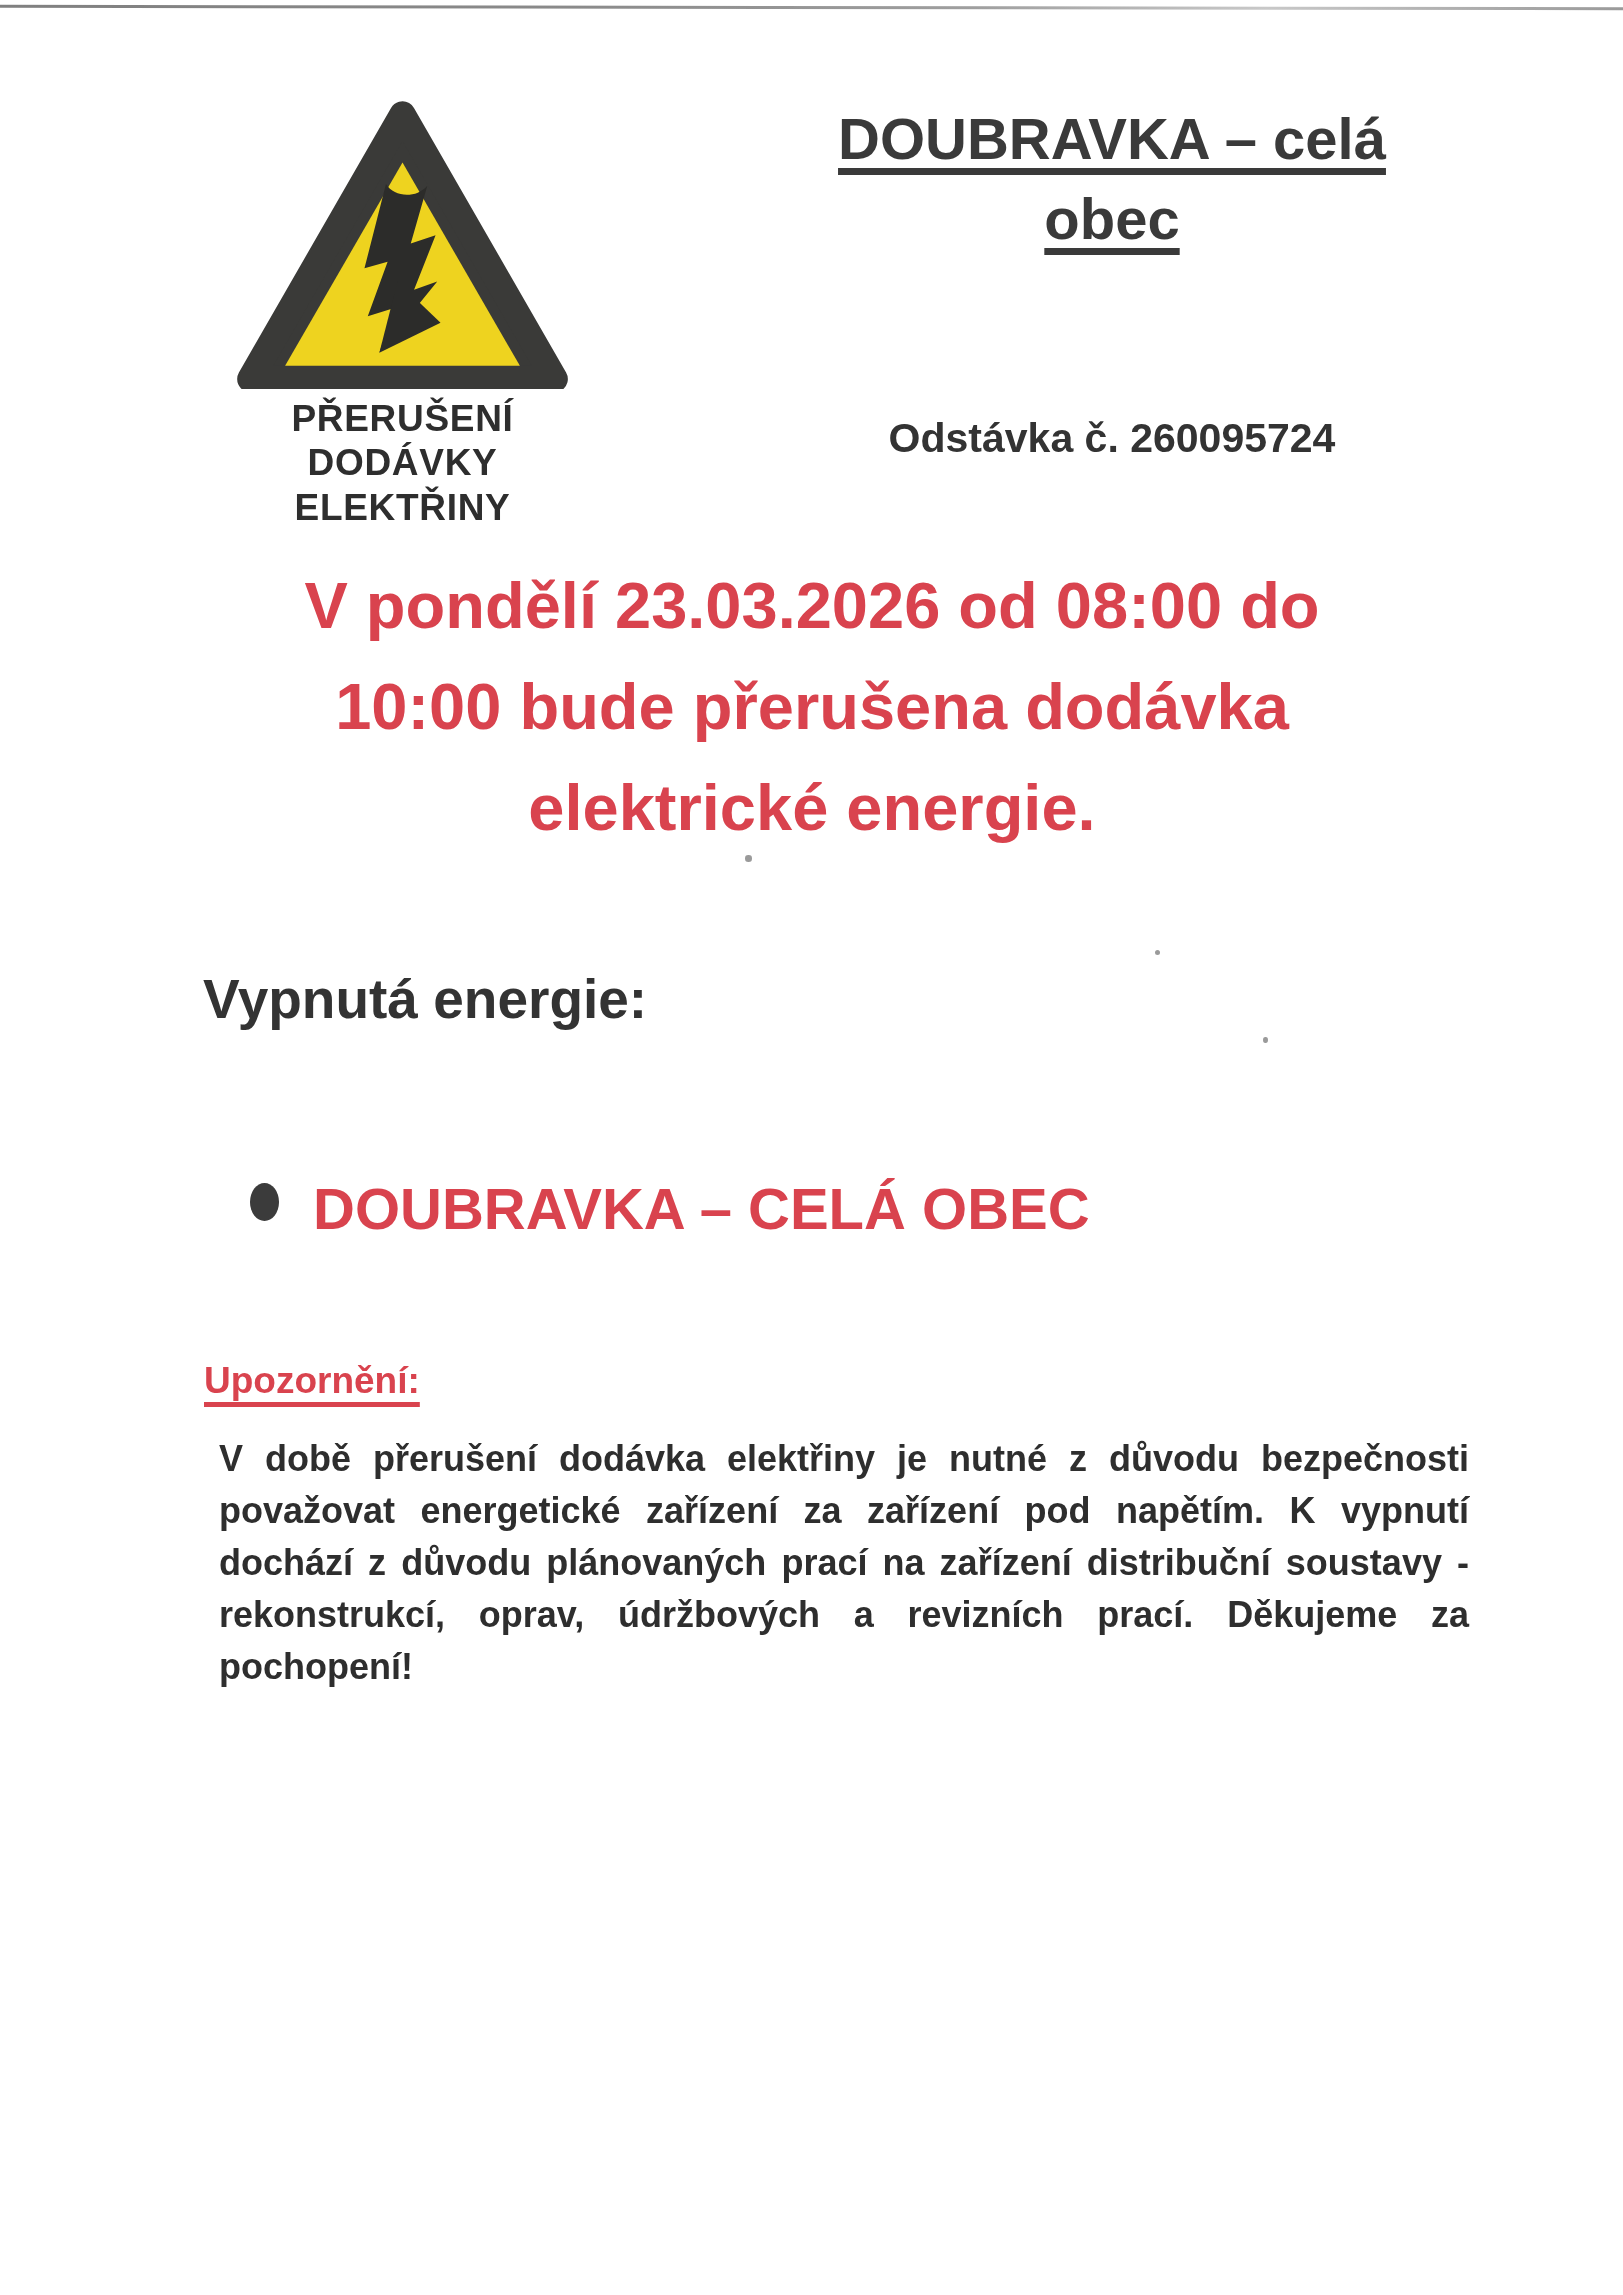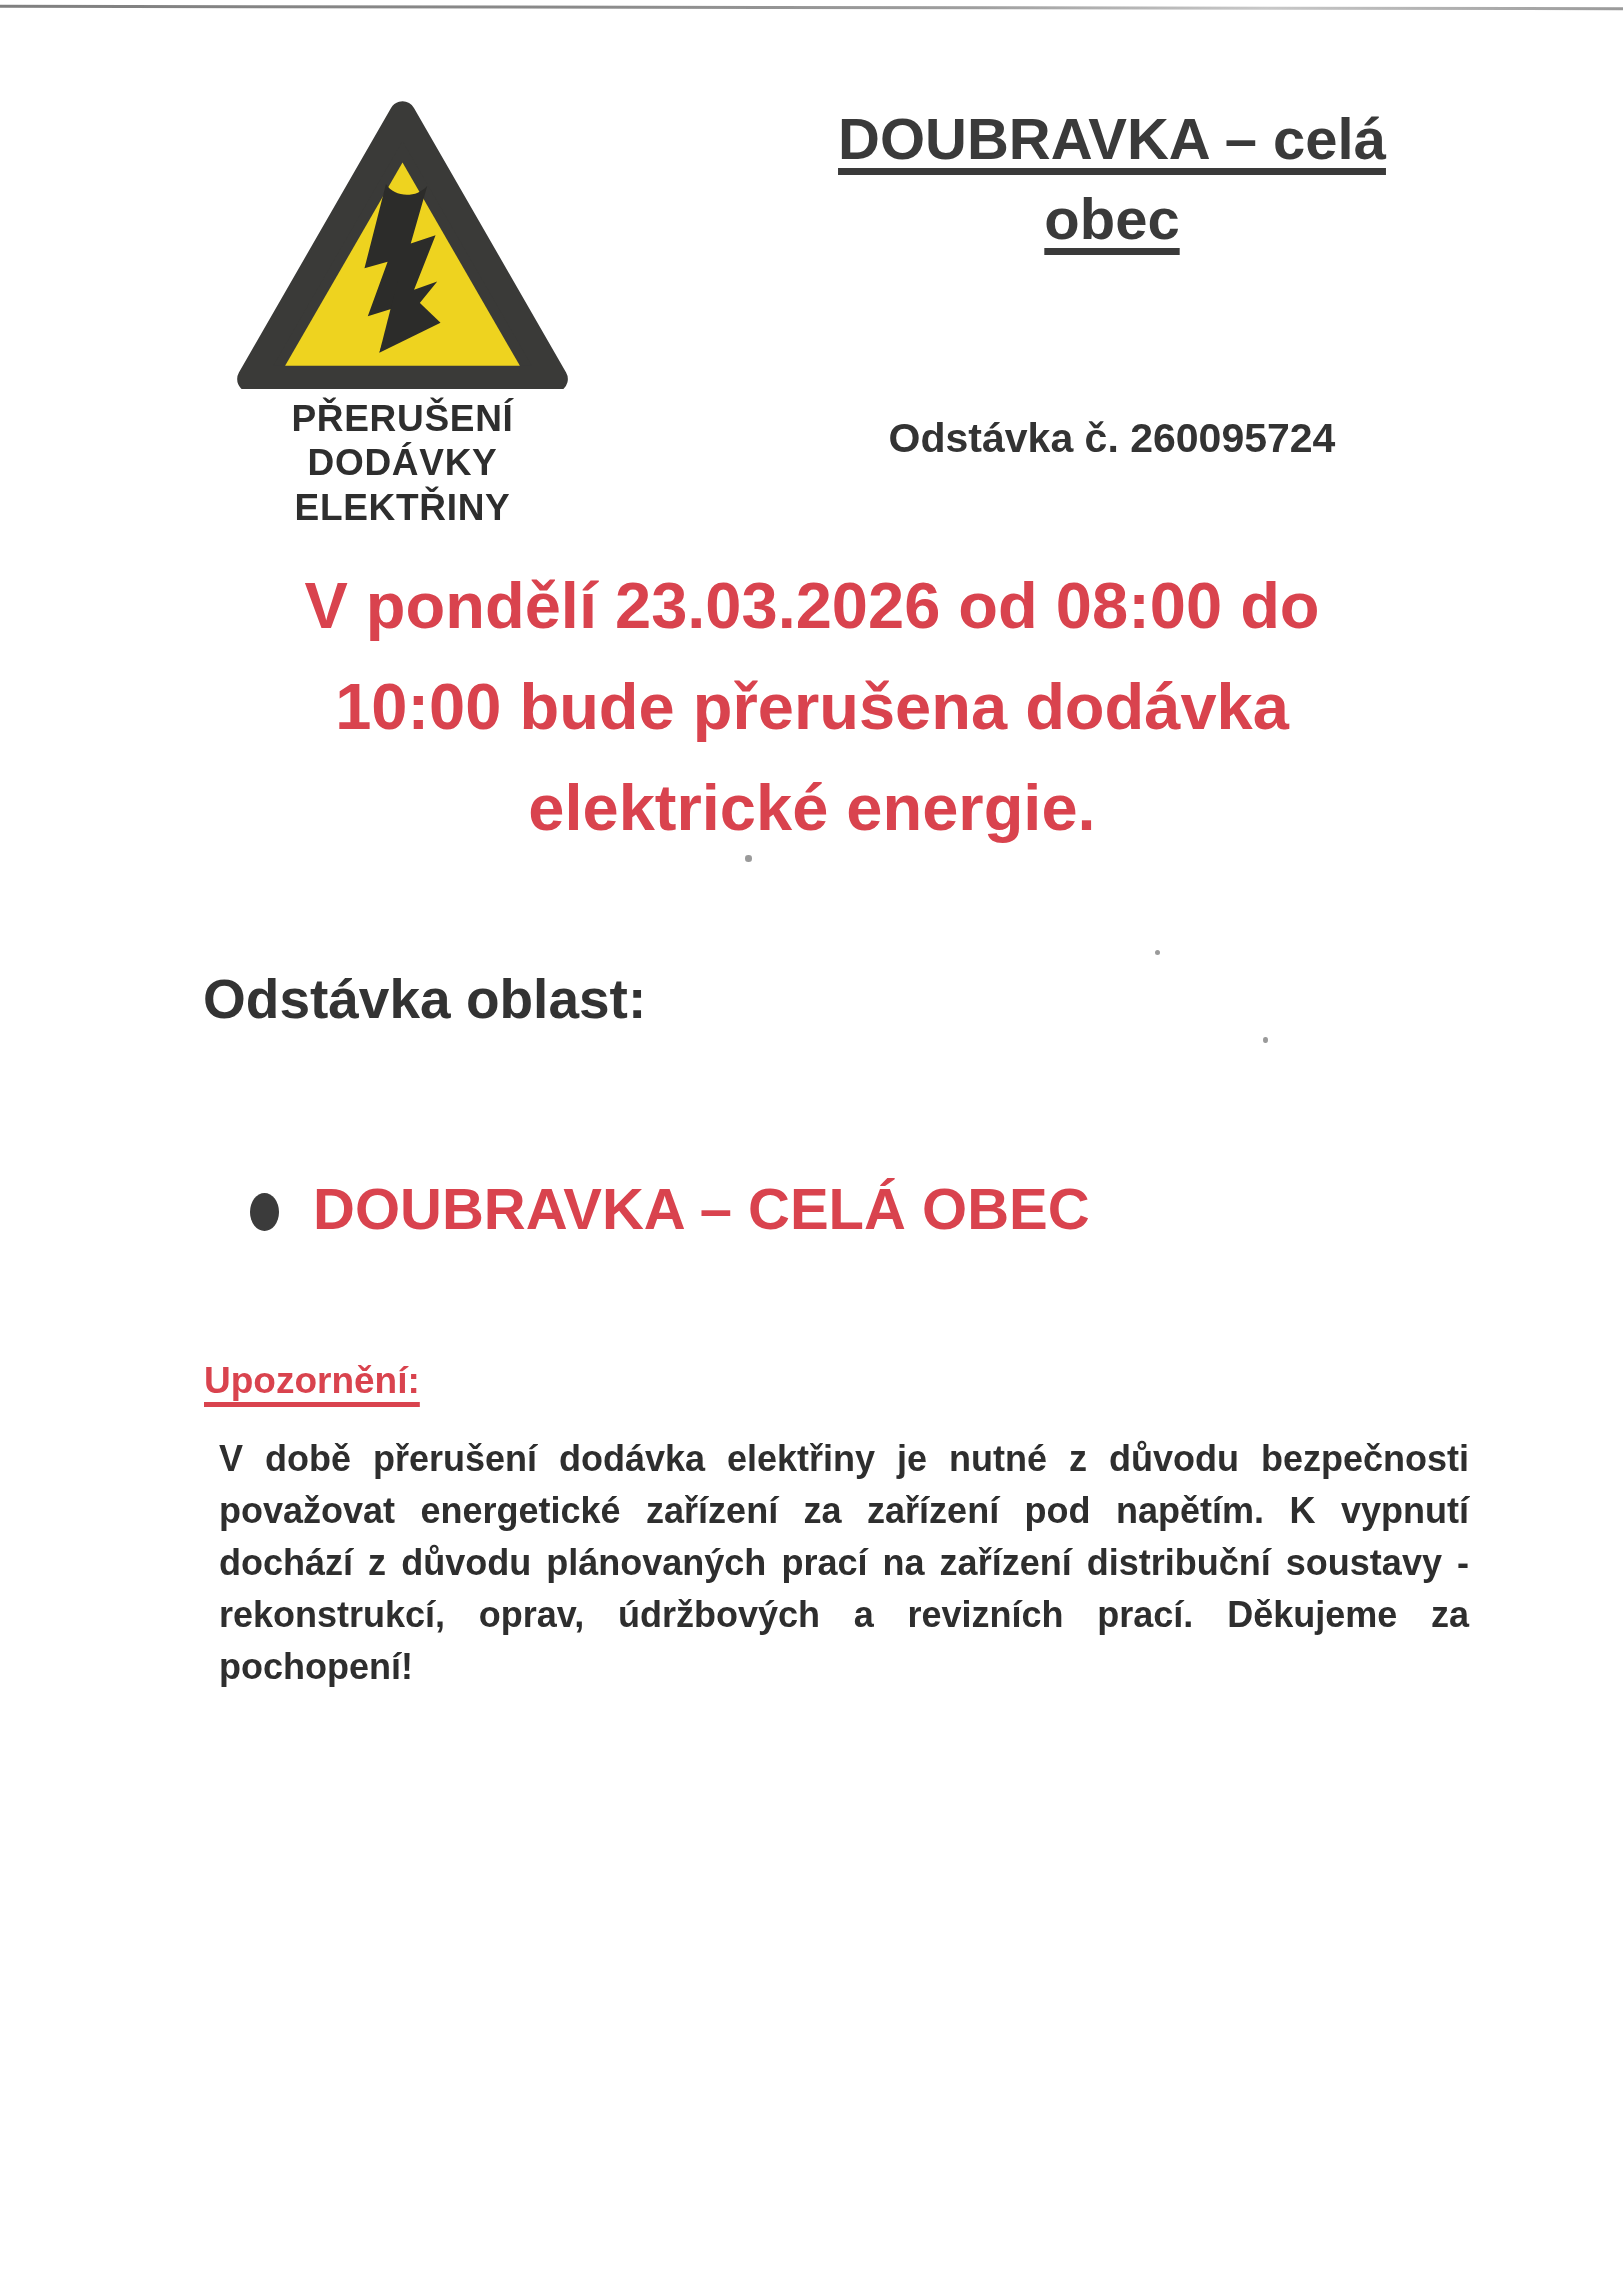--- a/index.html
+++ b/index.html
@@ -98,21 +98,21 @@
     top: 967px;
     left: 203px;
     font-size: 55px;
     color: #333333;
   }
   .bullet-row {
     position: absolute;
     top: 1175px;
     left: 250px;
     display: flex;
-    align-items: center;
+    align-items: flex-start;
   }
   .bullet-dot {
     width: 29px;
     height: 38px;
     margin-top: 7.9px;
     border-radius: 50%;
     background: #3b3b3b;
     flex: none;
   }
   .bullet-text {
@@ -172,21 +172,21 @@
   </div>
   <div class="outage-number">Odstávka č. 260095724</div>
 </div>
 
 <div class="announcement">
   <span class="ann-line">V pondělí 23.03.2026 od 08:00 do</span>
   <span class="ann-line">10:00 bude přerušena dodávka</span>
   <span class="ann-line">elektrické energie.</span>
 </div>
 
-<div class="area-heading">Odstávka oblast:</div>
+<div class="area-heading">Vypnutá energie:</div>
 <div class="bullet-row">
   <span class="bullet-dot"></span>
   <span class="bullet-text">DOUBRAVKA – CELÁ OBEC</span>
 </div>
 
 <div class="notice-heading">Upozornění:</div>
 <div class="notice-body">V době přerušení dodávka elektřiny je nutné z důvodu bezpečnosti považovat energetické zařízení za zařízení pod napětím. K vypnutí dochází z důvodu plánovaných prací na zařízení distribuční soustavy - rekonstrukcí, oprav, údržbových a revizních prací. Děkujeme za pochopení!</div>
 
 
 </body></html>

